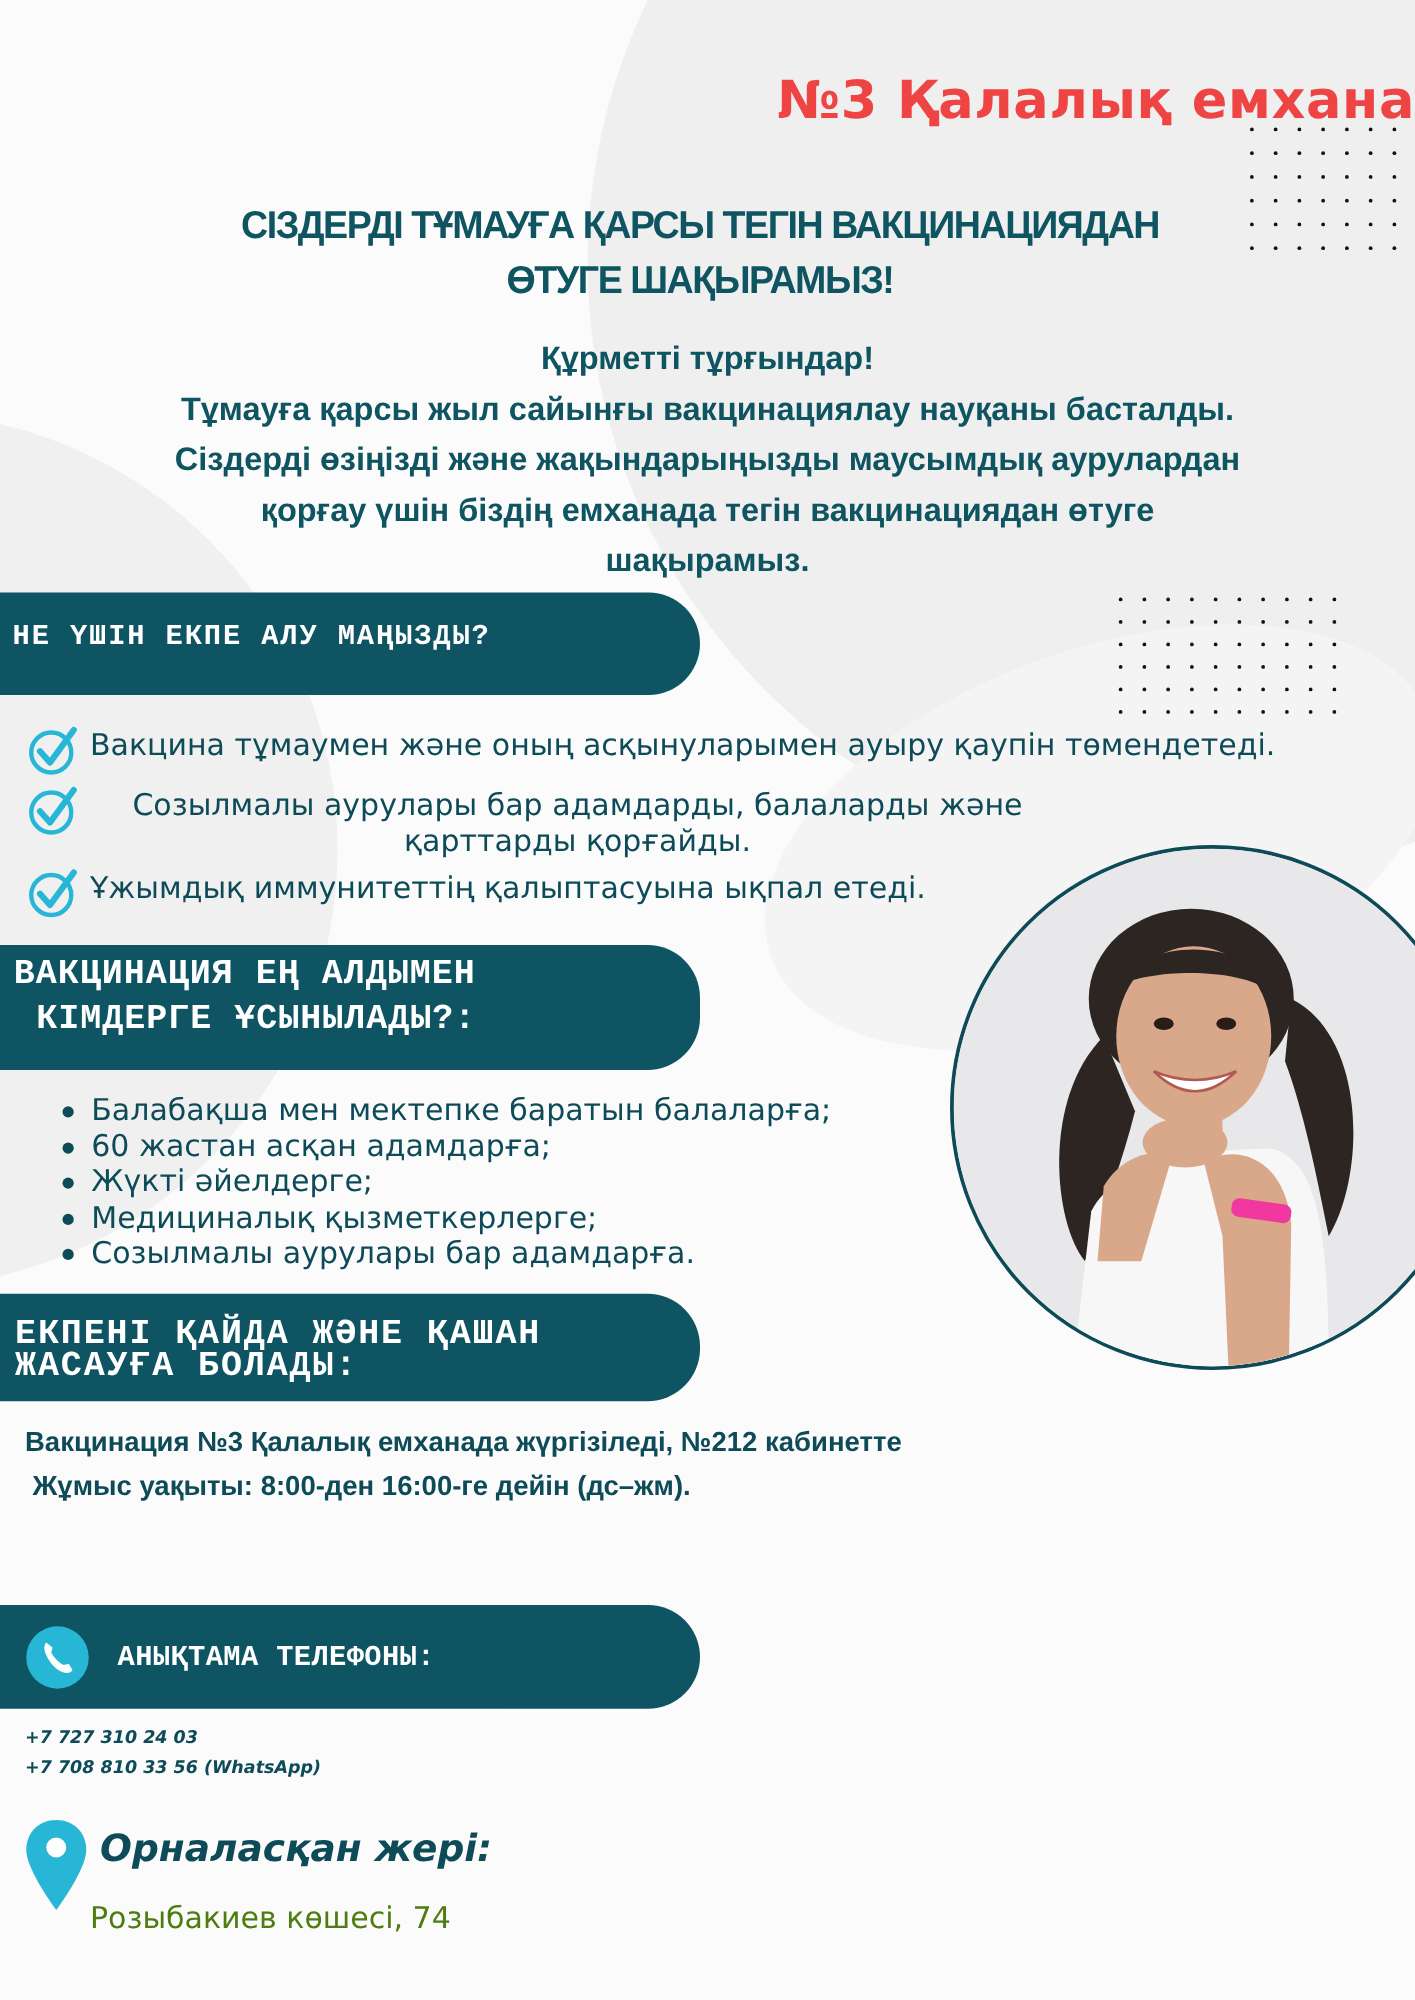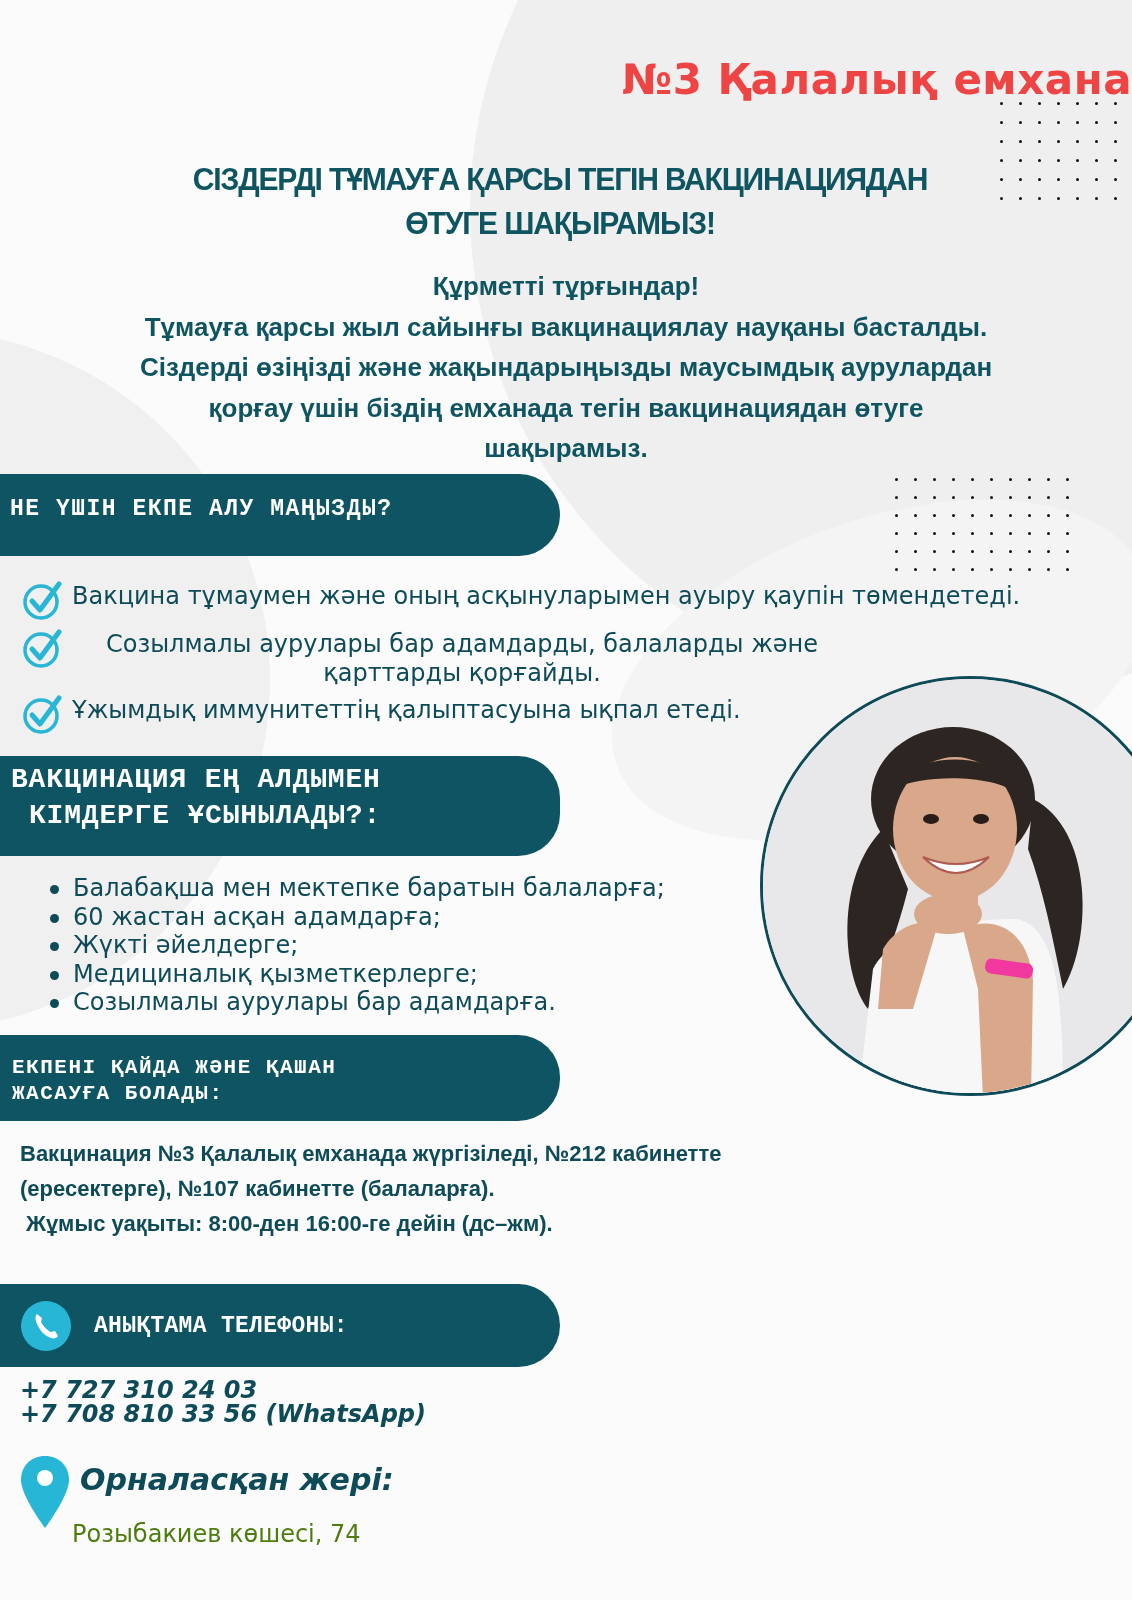--- a/index.html
+++ b/index.html
@@ -35,42 +35,42 @@
       color: #0f5461;
     }
     .pill {
       position: absolute; left: 0; width: 560px; background: #0e5462; color: #fff;
       border-radius: 0 42px 42px 0; box-sizing: border-box;
       font-family: Liberation Mono, monospace; font-weight: bold; letter-spacing: 1.5px;
     }
     .pill1 { top: 474px; height: 82px; font-size: 23px; padding: 22px 0 0 10px; }
     .pill2 { top: 756px; height: 100px; font-size: 28px; line-height: 36px; padding: 6px 0 0 11px; letter-spacing: 0.8px; }
     .pill2 .l2 { padding-left: 18px; display: block; }
-    .pill3 { top: 1035px; height: 86px; font-size: 21px; line-height: 26px; padding: 20px 0 0 12px; }
+    .pill3 { top: 1035px; height: 86px; font-size: 28px; line-height: 26px; padding: 20px 0 0 12px; }
     .pill4 { top: 1284px; height: 83px; font-size: 23px; padding: 0 0 0 20px; display: flex; align-items: center; gap: 22px; letter-spacing: 0.3px; }
 
     .checks { position: absolute; left: 22px; top: 582px; text-align: center; }
     .check-row { display: flex; align-items: flex-start; margin-bottom: 8px; }
     .check-row .ic { width: 42px; height: 42px; margin-right: 8px; flex: none; margin-top: -2px; }
     .check-row .txt { font-family: "DejaVu Sans", sans-serif; font-size: 24px; line-height: 29px; color: #0e4b58; }
     .check-row.r2 .txt { width: 780px; }
 
     .bullets { position: absolute; left: 34px; top: 858px; margin: 16px; padding: 0; list-style: none; }
     .bullets li { font-family: "DejaVu Sans", sans-serif; font-size: 24px; line-height: 28.5px; color: #0e4b58; display: flex; }
     .bullets li .dot { width: 9px; height: 9px; border-radius: 50%; background: #0e4b58; margin: 11px 14px 0 0; flex: none; }
 
     .where {
       position: absolute; left: 20px; top: 1136px; width: 880px;
       font-family: "Liberation Sans", sans-serif; font-weight: bold; font-size: 22px; line-height: 35px; color: #0e4b58;
     }
     .where .hours { padding-left: 6px; display: block; }
 
     .phones {
       position: absolute; left: 20px; top: 1378px;
-      font-family: "DejaVu Sans", sans-serif; font-weight: bold; font-style: italic; font-size: 24px; line-height: 24px; color: #0e4b58;
+      font-family: "DejaVu Sans", sans-serif; font-weight: bold; font-style: italic; font-size: 14px; line-height: 24px; color: #0e4b58;
     }
     .loc-title {
       position: absolute; left: 80px; top: 1462px;
       font-family: "DejaVu Sans", sans-serif; font-weight: bold; font-style: italic; font-size: 30px; color: #0e4b58;
     }
     .loc-addr {
       position: absolute; left: 72px; top: 1520px;
       font-family: "DejaVu Sans", sans-serif; font-size: 24px; color: #4d7c0f;
     }
     .pin { position: absolute; left: 19px; top: 1454px; width: 52px; height: 76px; }
@@ -291,21 +291,20 @@
   </svg>
 </div>
 
 <div class="pill pill3">
   <div>ЕКПЕНІ ҚАЙДА ЖӘНЕ ҚАШАН</div>
   <div>ЖАСАУҒА БОЛАДЫ:</div>
 </div>
 
 <div class="where">
   <span>Вакцинация №3 Қалалық емханада жүргізіледі, №212 кабинетте</span><br>
-  <span>(ересектерге), №107 кабинетте (балаларға).</span>
   <span class="hours">Жұмыс уақыты: 8:00-ден 16:00-ге дейін (дс–жм).</span>
 </div>
 
 <div class="pill pill4">
   <svg width="52" height="52" viewBox="0 0 52 52">
     <circle cx="26" cy="26" r="25" fill="#27b6d6"></circle>
     <path d="M17 14 C15 16 15 20 17 24 C20 31 25 36 31 38 C34 39 37 38 38 36 L35 31 L31 32 C28 31 23 26 21 22 L22 18 Z" fill="#fff"></path>
   </svg>
   <span>АНЫҚТАМА ТЕЛЕФОНЫ:</span>
 </div>

